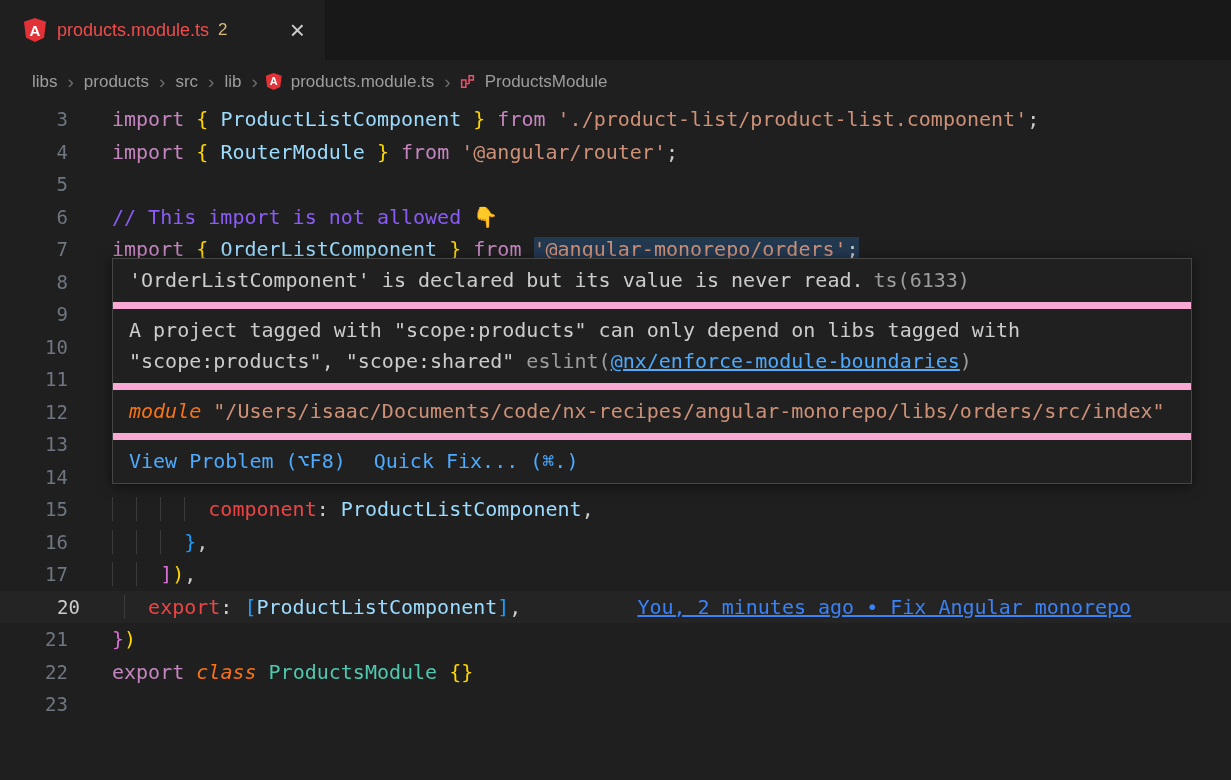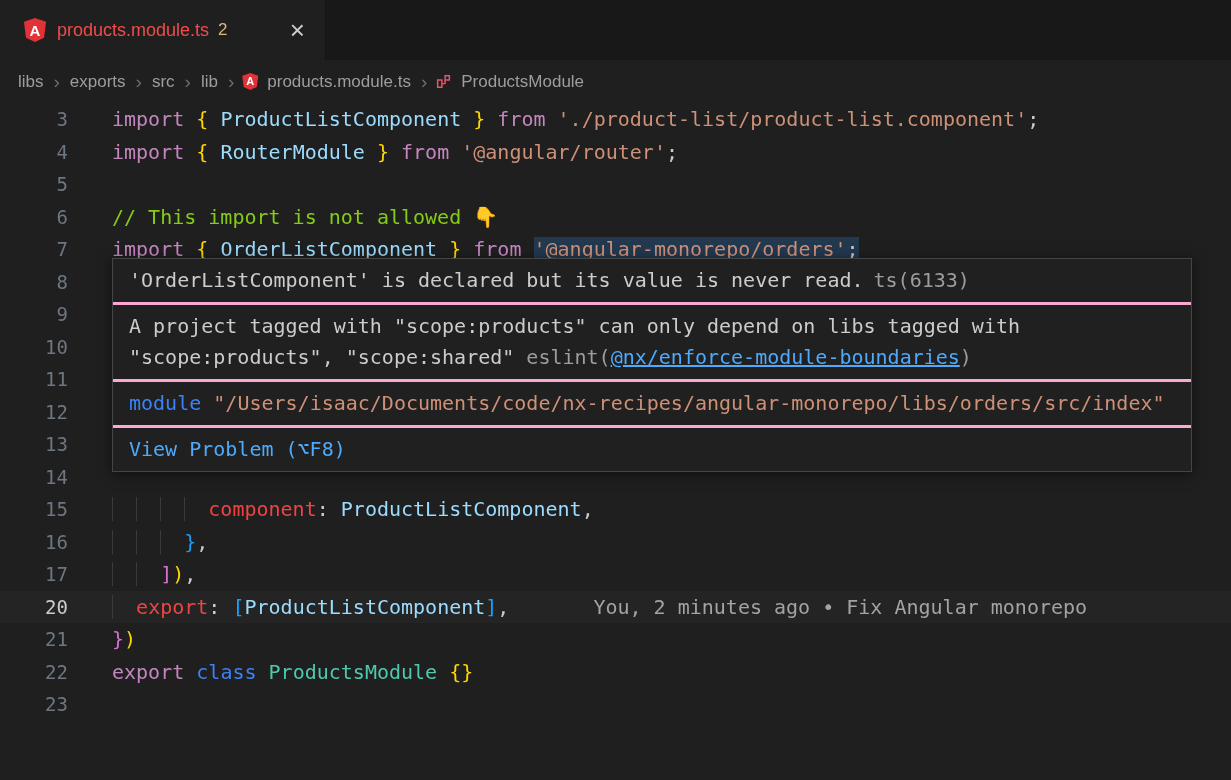--- a/index.html
+++ b/index.html
@@ -25,69 +25,69 @@
     clip-path:polygon(50% 0, 100% 16%, 91% 82%, 50% 100%, 9% 82%, 0 16%);
   }
   .ng-letter { color:#ffffff; font-size:15px; font-weight:bold; line-height:1; }
   .tab-title { color:#f14c4c; font-size:18px; margin-left:11px; }
   .tab-badge { color:#d7ba7d; font-size:17px; margin-left:9px; }
   .tab-close { color:#cccccc; font-size:26px; line-height:1; margin-left:auto; padding-left:16px; cursor:pointer; }
 
   
   .breadcrumbs {
     height:43px; background:#1f1f1f; display:flex; align-items:center;
-    padding-left:16px; color:#9d9d9d; font-size:17px;
+    padding-left:30px; color:#9d9d9d; font-size:17px;
   }
   .crumb { padding:0 2px; cursor:pointer; white-space:nowrap; }
   .crumb-sep { color:#6e6e6e; font-size:19px; padding:0 8px; }
   .crumb-icon { display:inline-flex; margin-right:7px; vertical-align:-2px; }
   .ng-icon.small { width:16px; height:17px; }
   .ng-icon.small .ng-letter { font-size:11px; }
 
   
   .editor {
     position:relative;
     font-family:"DejaVu Sans Mono","Liberation Mono",monospace;
     font-size:20px;
     height:677px;
   }
   .code-line { display:flex; height:32.5px; line-height:32.5px; }
-  .code-line.current { background:rgba(255,255,255,0.025); }
+  .code-line.current { background:rgba(255,255,255,0.025);padding-left:12px; }
   .line-num {
     width:68px; flex:none; text-align:right; color:#6e7681; font-size:19px;
     user-select:none;
   }
   .code-line.current .line-num { color:#cccccc; }
   .line-code { margin-left:44px; white-space:pre; color:#cccccc; }
 
   
   .kw   { color:#c586c0; }
-  .kw2  { color:#3b82f6; }
+  .kw2  { color:#f97316;font-style:italic; }
   .ent  { color:#9cdcfe; }
   .cls  { color:#4ec9b0; }
   .prop { color:#ef4444; }
   .str  { color:#ce9178; }
-  .cmt  { color:#84cc16; }
+  .cmt  { color:#8b5cf6; }
   .pun  { color:#cccccc; }
   .b1   { color:#ffd700; }
   .b2   { color:#da70d6; }
   .b3   { color:#179fff; }
   .sq   { text-decoration:underline wavy #f14c4c 1.5px; text-underline-offset:6px; }
   .hl   { background:rgba(38,79,120,0.55); }
   .ind  { background-image:repeating-linear-gradient(to right,#3b3b3b 0 1px,transparent 1px 2ch); }
-  .blame{ color:#a3a3a3; margin-left:84px; }
+  .blame{ color:#3b82f6; margin-left:116px;text-decoration:underline; }
 
   
   .hover {
     position:absolute; left:112px; top:155px; width:1080px; z-index:10;
     background:#202020; border:1px solid #454545;
     box-shadow:0 2px 12px rgba(0,0,0,0.55);
     color:#cccccc; font-size:20px; line-height:31px;
   }
-  .hover .sec { padding:6px 16px; border-bottom:3px solid #f9a8d4; overflow-wrap:break-word; }
+  .hover .sec { padding:6px 16px; border-bottom:7px solid #f9a8d4; overflow-wrap:break-word; }
   .hover .sec:last-child { border-bottom:none; }
   .dim { color:#9d9d9d; }
   .gap { margin-left:10px; }
   .link { color:#4daafc; text-decoration:none; cursor:pointer; }
   .link.u { text-decoration:underline; }
   .actions { display:flex; gap:28px; padding:8px 16px 9px 16px; }
 </style>
 </head>
 <body>
 
@@ -98,21 +98,21 @@
     </span>
     <span class="tab-title">products.module.ts</span>
     <span class="tab-badge">2</span>
     <span class="tab-close">×</span>
   </div>
 </div>
 
 <div class="breadcrumbs">
   <span class="crumb">libs</span>
   <span class="crumb-sep">›</span>
-  <span class="crumb">exports</span>
+  <span class="crumb">products</span>
   <span class="crumb-sep">›</span>
   <span class="crumb">src</span>
   <span class="crumb-sep">›</span>
   <span class="crumb">lib</span>
   <span class="crumb-sep">›</span>
   <span class="crumb-icon ng-icon small">
     <span class="ng-letter">A</span>
   </span>
   <span class="crumb">products.module.ts</span>
   <span class="crumb-sep">›</span>
@@ -210,15 +210,16 @@
       <span>'OrderListComponent' is declared but its value is never read.</span><span class="dim gap">ts(6133)</span>
     </div>
     <div class="sec">
       <span>A project tagged with "scope:products" can only depend on libs tagged with "scope:products", "scope:shared"</span><span class="dim"> eslint(</span><span class="link u">@nx/enforce-module-boundaries</span><span class="dim">)</span>
     </div>
     <div class="sec">
       <span class="kw2">module</span><span> </span><span class="str">"/Users/isaac/Documents/code/nx-recipes/angular-monorepo/libs/orders/src/index"</span>
     </div>
     <div class="sec actions">
       <span class="link">View Problem (⌥F8)</span>
+      <span class="link">Quick Fix... (⌘.)</span>
     </div>
   </div>
 </div>
 
 </body></html>

